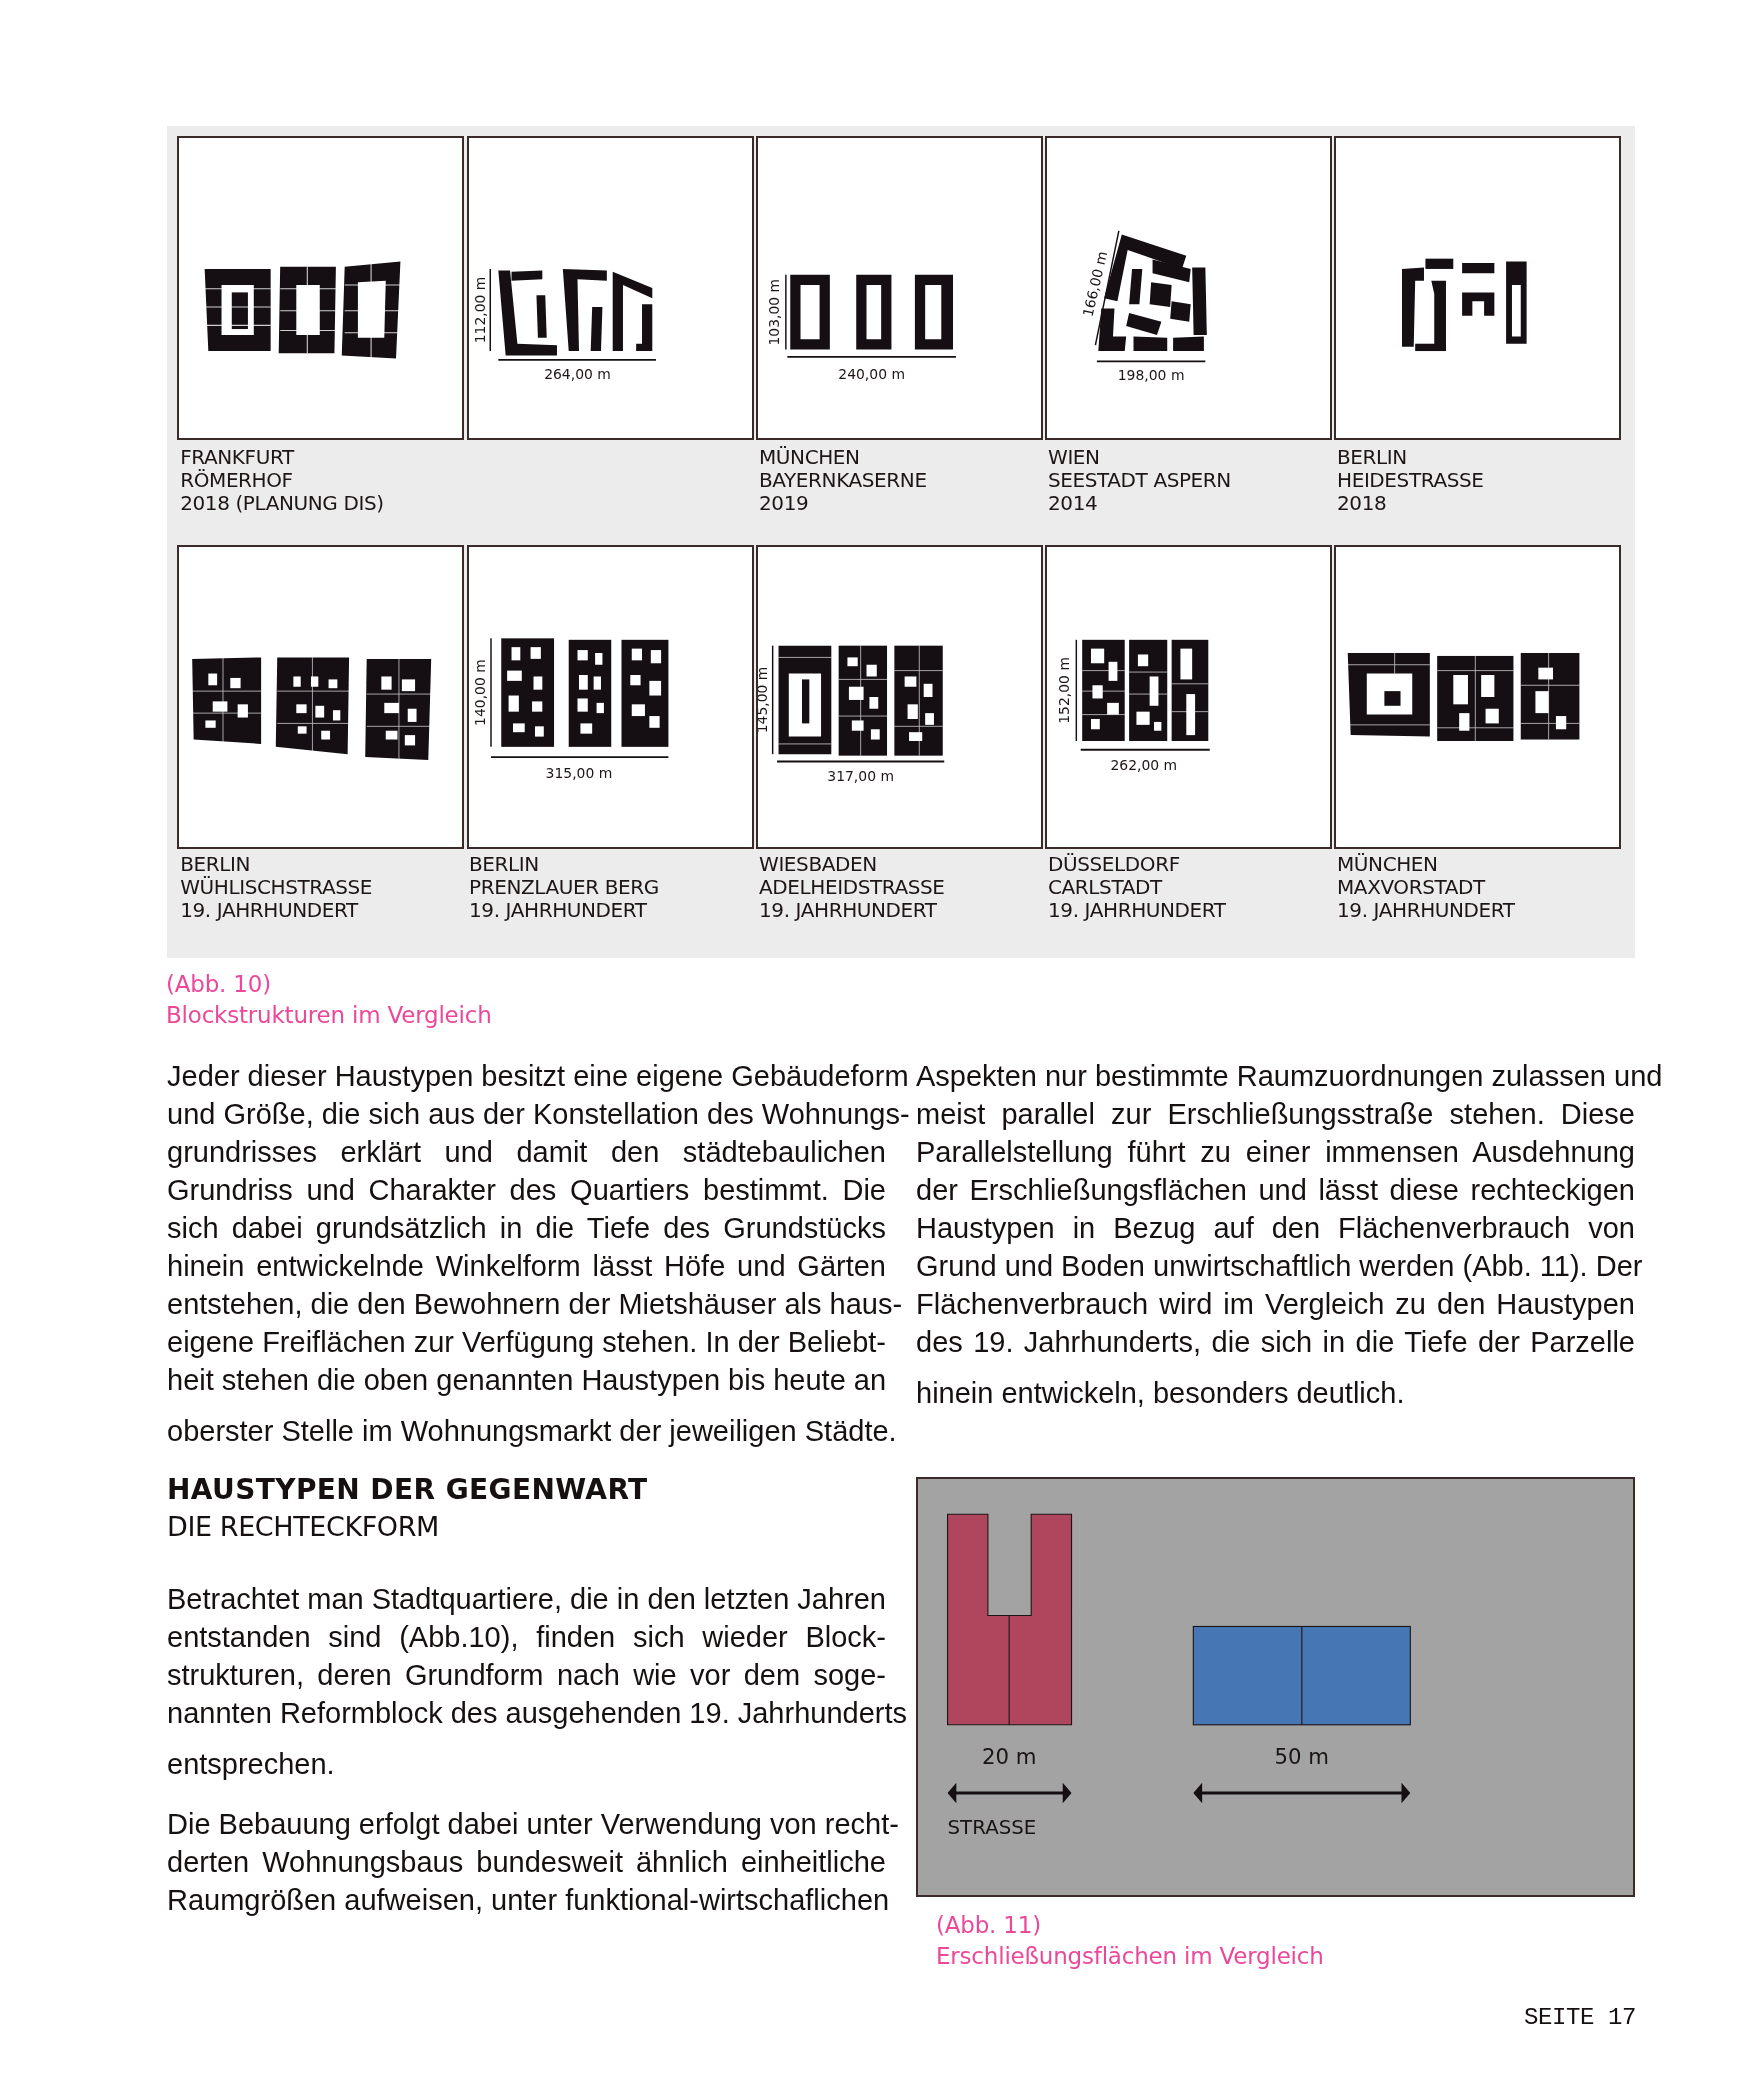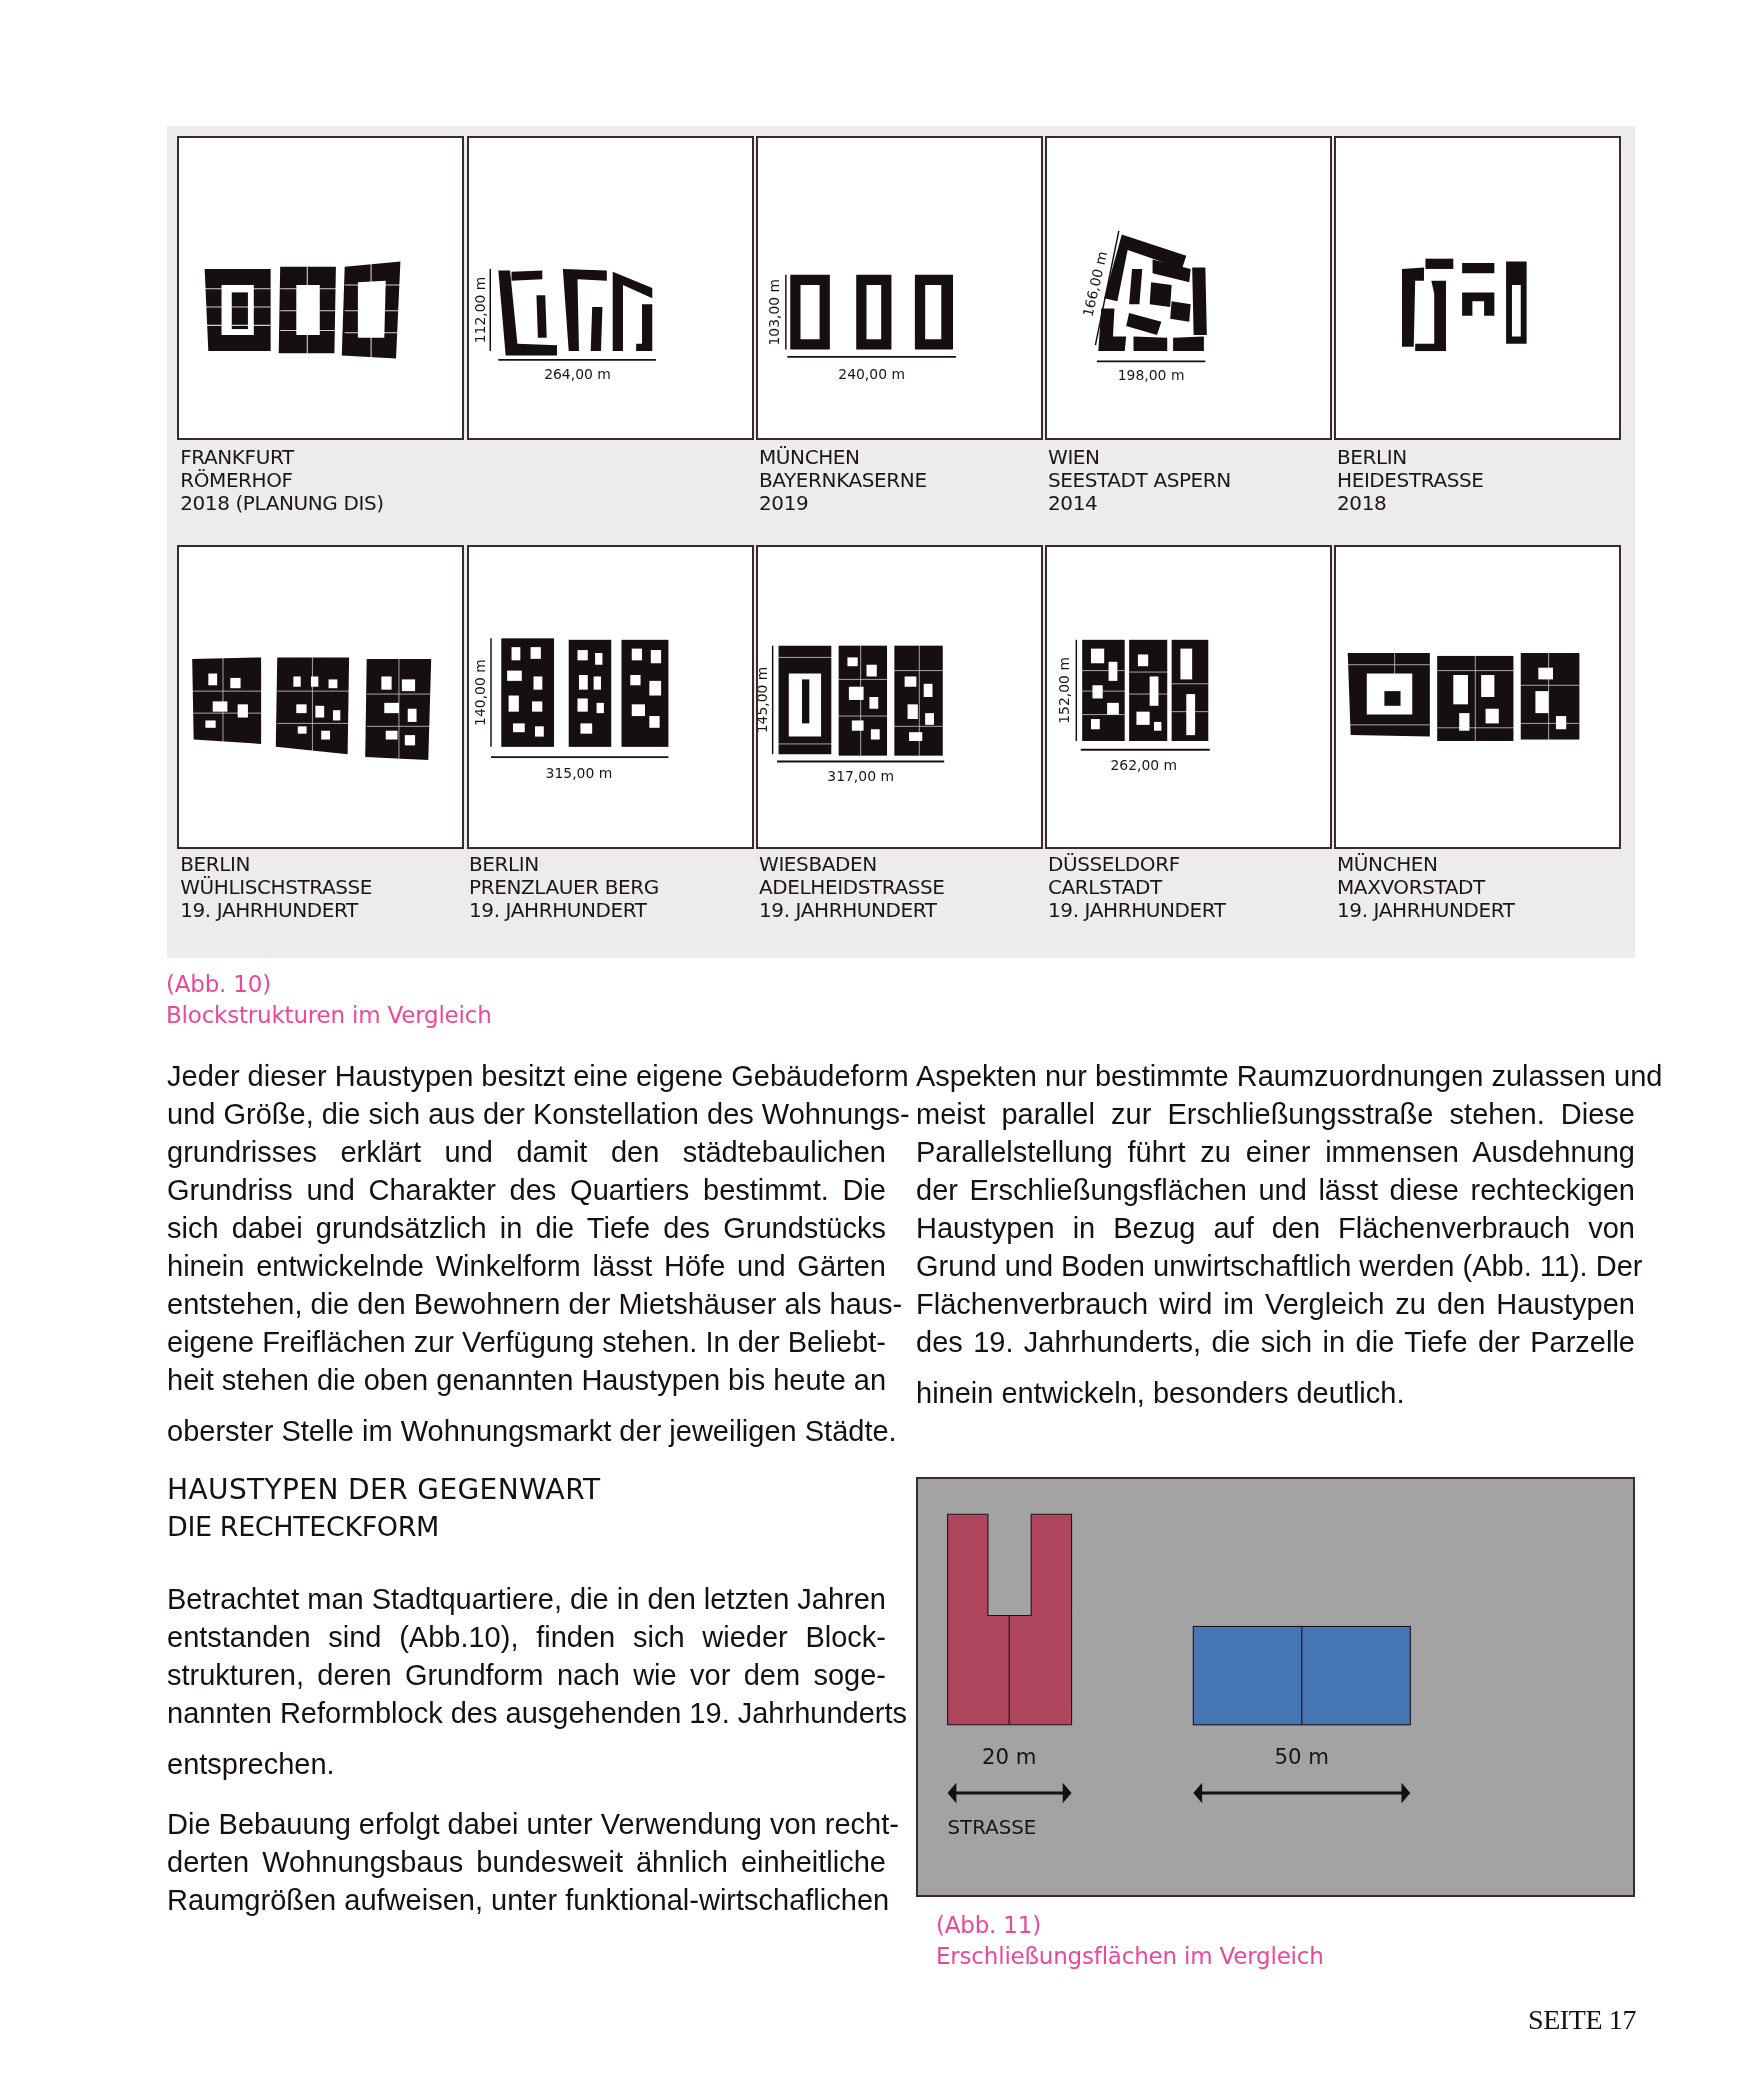--- a/index.html
+++ b/index.html
@@ -10,27 +10,27 @@
   .card svg { position:absolute; left:0; top:0; width:283px; height:300px; }
   .cap { position:absolute; width:279px; font-family:"DejaVu Sans", sans-serif; font-size:20px; line-height:23px; letter-spacing:-0.4px; color:#1e1616; text-transform:uppercase; }
   .cap div { white-space:nowrap; }
 
   .figcap { position:absolute; font-family:"DejaVu Sans", sans-serif; font-size:23px; line-height:31px; color:#ec4899; letter-spacing:-0.2px; }
 
   .col { position:absolute; font-family:Liberation Sans, sans-serif; font-size:29px; line-height:38px; text-align:justify; color:#161010; }
   .col .line { display:block; text-align:justify; text-align-last:justify; white-space:nowrap; }
   .col .line.last { text-align-last:left;margin-top:13px; }
 
-  #heading { position:absolute; left:167px; top:1473px; font-family:"DejaVu Sans", sans-serif; font-weight:normal; font-size:28px; letter-spacing:0.4px; color:#161010; }
+  #heading { position:absolute; left:167px; top:1473px; font-family:"DejaVu Sans", sans-serif; font-weight:bold; font-size:28px; letter-spacing:0.4px; color:#161010; }
   #subheading { position:absolute; left:167px; top:1511px; font-family:"DejaVu Sans", sans-serif; font-size:27px; color:#161010; letter-spacing:-0.4px; }
 
   #fig11 { position:absolute; left:916px; top:1477px; width:715px; height:416px; border:2.2px solid #3a2a2a; background:#a3a3a3; }
   #fig11 svg { position:absolute; left:0; top:0; }
 
-  #pagenum { position:absolute; right:126px; top:2004px; font-family:Liberation Serif, serif; font-size:28px; color:#161010; letter-spacing:-0.4px; }
+  #pagenum { position:absolute; right:126px; top:2004px; font-family:Liberation Mono, monospace; font-size:24px; color:#161010; letter-spacing:-0.4px; }
 </style>
 </head>
 <body>
 
 <div id="fig10">
 
   <div class="card" style="left:10.3px;top:10.3px">
     <svg viewBox="0 0 386 408">
       <g fill="#150f14">
         <path d="M35 178 L125 178 L125 290 L40 290 Z M58 200 L58 268 L102 268 L102 200 Z" fill-rule="evenodd"></path>

